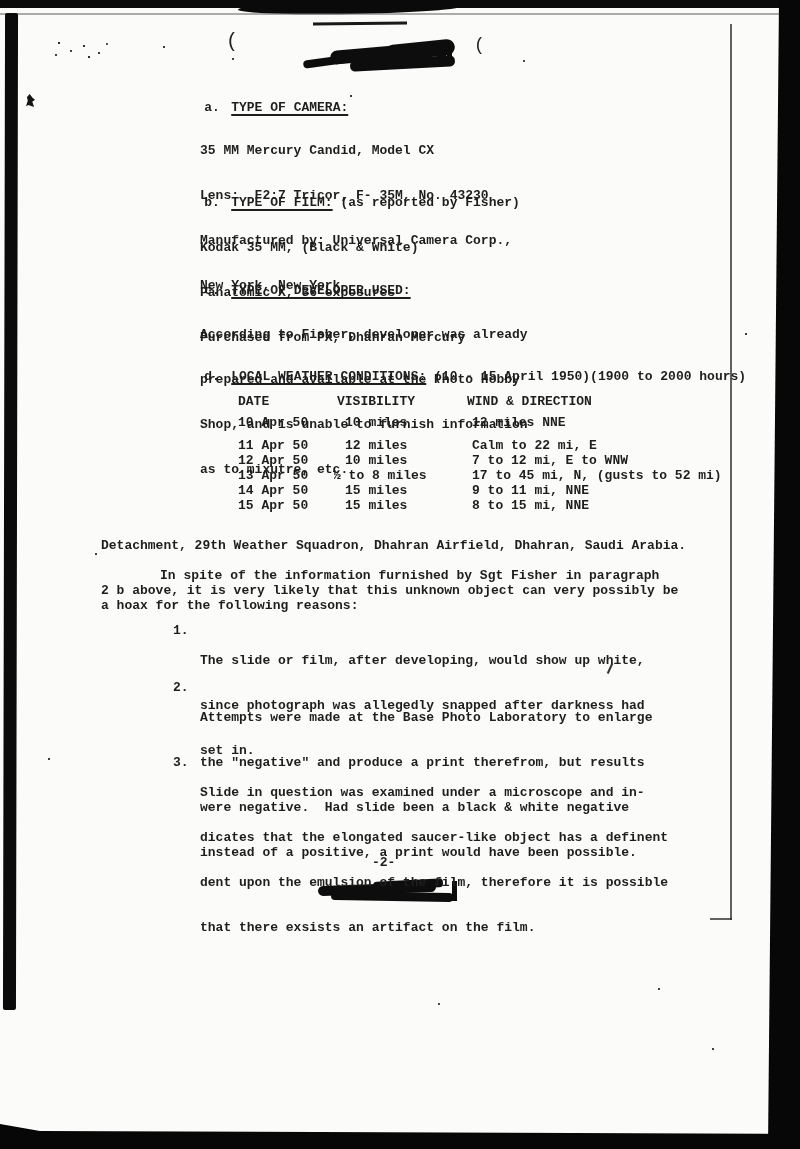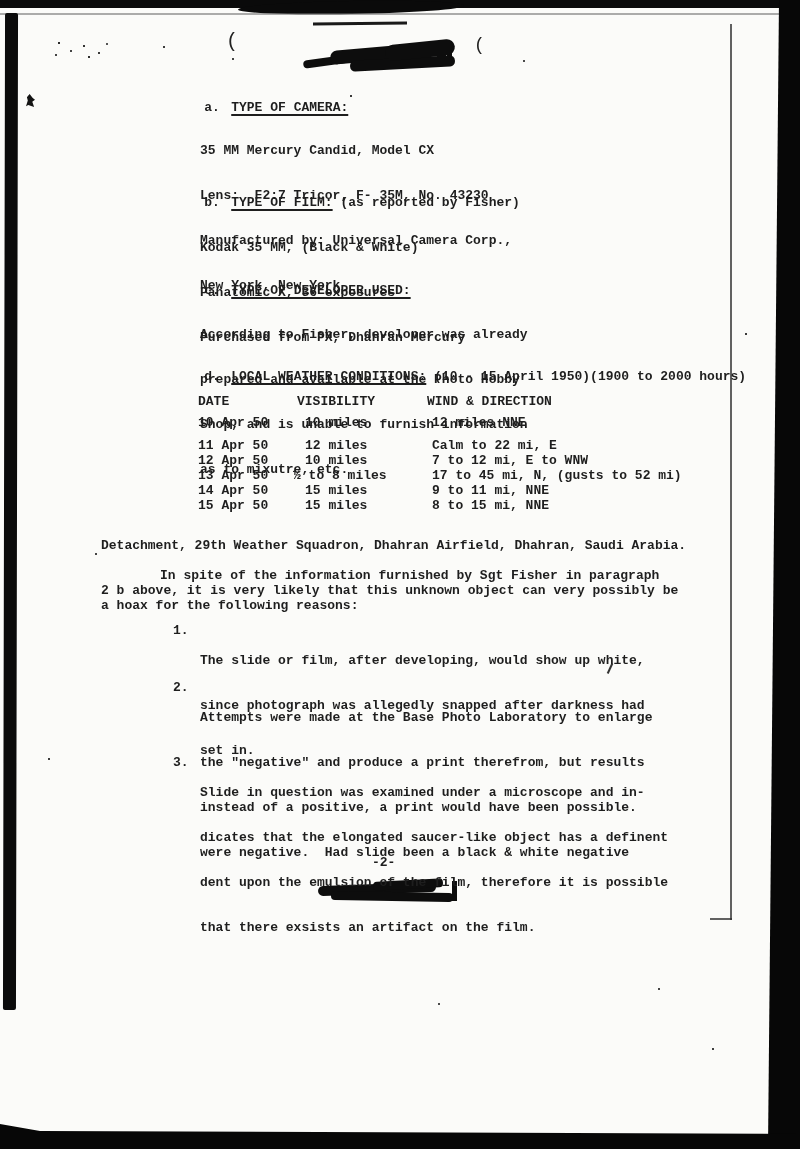--- a/index.html
+++ b/index.html
@@ -8,21 +8,21 @@
     font-family:"Liberation Mono","DejaVu Sans Mono",monospace;
     font-weight:bold;color:#1e1e1e;font-size:13px;line-height:15px;
   }
   .abs{position:absolute;white-space:pre;}
   .block{position:absolute;white-space:pre;}
   .block div{height:15px;}
   .lbl{display:inline-block;width:27px;}
   .heading{text-decoration:underline;text-underline-offset:3px;text-decoration-thickness:1.5px;}
   
   .wrow{position:absolute;left:0;width:520px;height:15px;}
-  .wrow span{position:absolute;white-space:pre;}
+  .wrow span{position:absolute;white-space:pre;margin-left:40px;}
   .hc1{left:0;} .hc2{left:99px;} .hc3{left:229px;}
   .c1{left:0;} .c2{left:107px;} .c3{left:234px;}
   .row-half .c2{left:95px;}
   
   .top-band{position:absolute;left:0;top:0;width:800px;height:8px;background:#0a0a0a;}
   .top-bump{position:absolute;left:238px;top:1px;width:226px;height:13px;background:#0a0a0a;border-radius:50%;transform:rotate(-1deg);}
   .top-noise{position:absolute;left:0;top:13px;width:800px;height:2px;background:#6a6a6a;opacity:.55;}
   .hdr-line{position:absolute;left:313px;top:22px;width:94px;height:2.5px;background:#1a1a1a;transform:rotate(-.5deg);}
   .left-strip{position:absolute;left:4px;top:13px;width:13px;height:997px;background:#0b0b0b;border-radius:2px;transform:rotate(.12deg);}
   .right-band{position:absolute;inset:0;background:#070707;clip-path:polygon(779px 0px,800px 0px,800px 1149px,768px 1149px);}
@@ -172,22 +172,22 @@
   <div class="block" style="left:200px;top:623px;">
     <div>The slide or film, after developing, would show up white,</div>
     <div>since photograph was allegedly snapped after darkness had</div>
     <div>set in.</div>
   </div>
 
   <div class="abs" style="left:173px;top:680px;">2.</div>
   <div class="block" style="left:200px;top:680px;">
     <div>Attempts were made at the Base Photo Laboratory to enlarge</div>
     <div>the "negative" and produce a print therefrom, but results</div>
+    <div>were negative.  Had slide been a black &amp; white negative</div>
     <div>instead of a positive, a print would have been possible.</div>
-    <div>were negative.  Had slide been a black &amp; white negative</div>
   </div>
 
   <div class="abs" style="left:173px;top:755px;">3.</div>
   <div class="block" style="left:200px;top:755px;">
     <div>Slide in question was examined under a microscope and in-</div>
     <div>dicates that the elongated saucer-like object has a definent</div>
     <div>dent upon the emulsion of the film, therefore it is possible</div>
     <div>that there exsists an artifact on the film.</div>
   </div>
 

